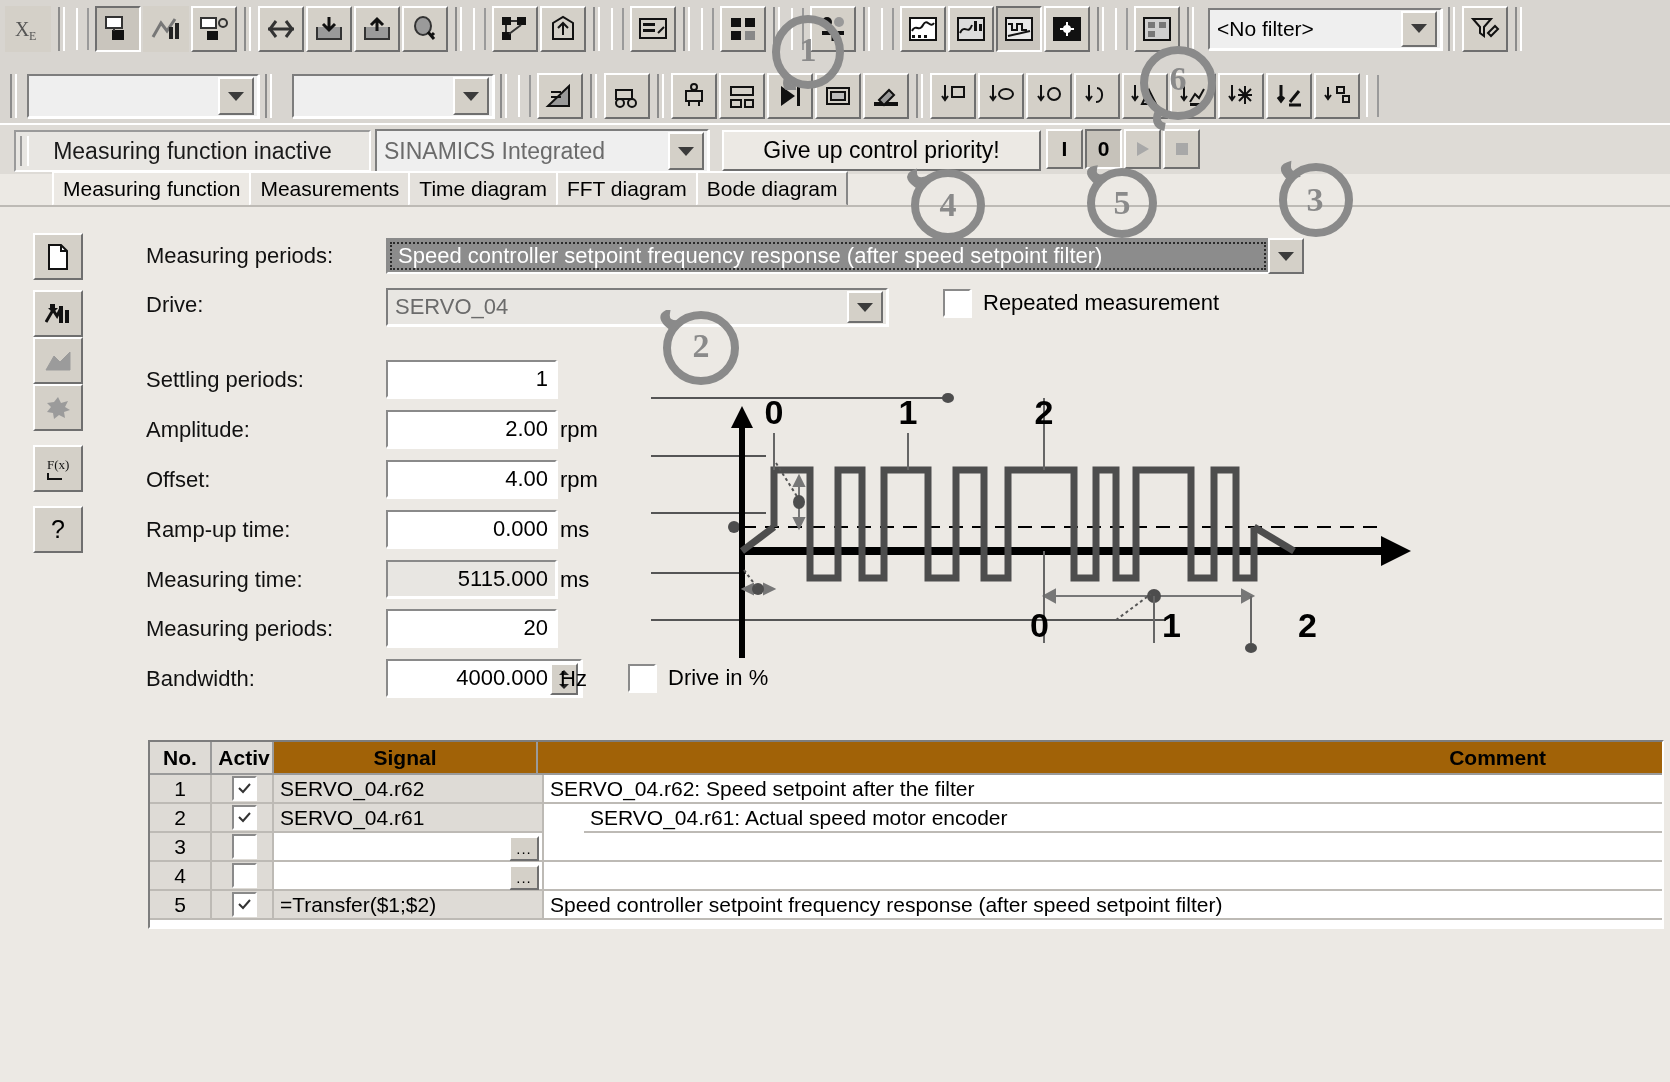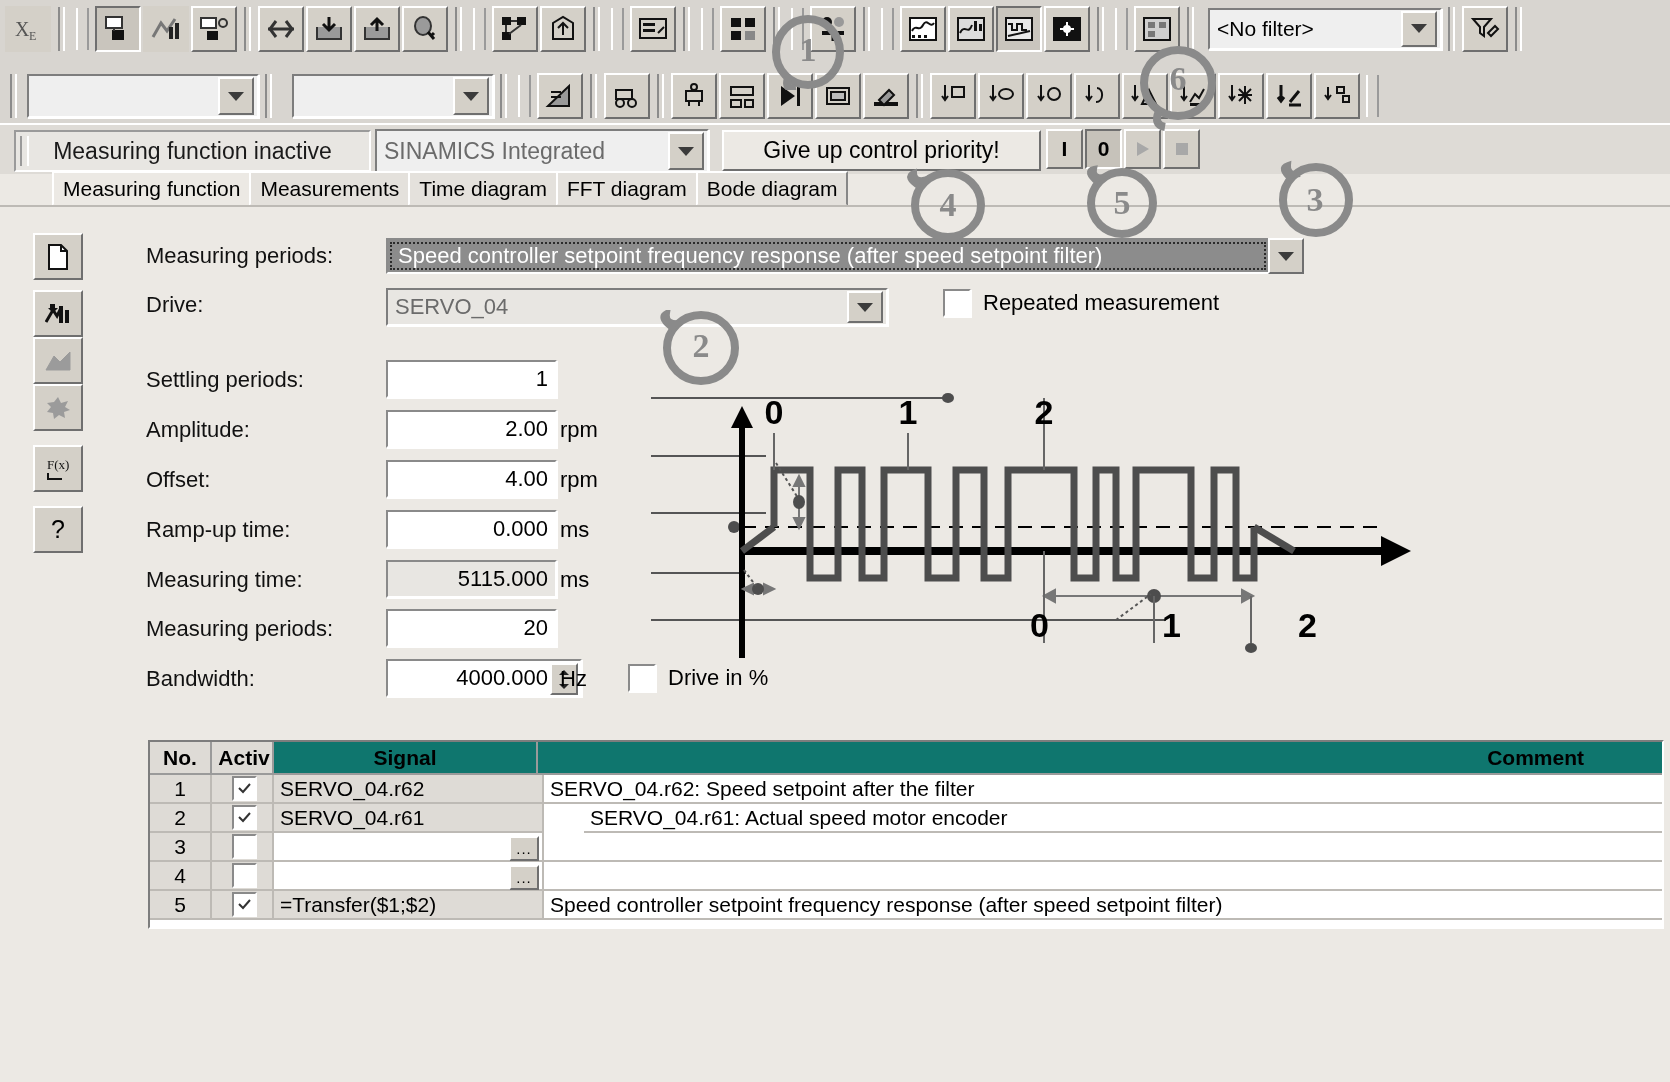--- a/index.html
+++ b/index.html
@@ -100,21 +100,21 @@
      border:2px solid;border-color:#ffffff #6f6f6f #6f6f6f #ffffff;
      display:flex;align-items:center;justify-content:center;}
 
   #drivecombo{position:absolute;left:386px;top:288px;width:498px;height:34px;background:#e8e6e2;}
   #drivecombo .txt{color:#6b6b6b;font-size:22px;}
 
   
   #table{position:absolute;left:148px;top:740px;width:1512px;height:185px;background:#fff;
      border:2px solid;border-color:#7d7d7d #ffffff #ffffff #7d7d7d;}
   .trow{display:flex;height:29px;align-items:stretch;}
-  .th{background:#0f766e;font-weight:bold;display:flex;align-items:center;justify-content:center;
+  .th{background:#a16207;font-weight:bold;display:flex;align-items:center;justify-content:center;
       border-right:2px solid #9a9a9a;border-bottom:2px solid #9a9a9a;font-size:21px;}
   .td{display:flex;align-items:center;border-right:2px solid #bdbab5;border-bottom:2px solid #bdbab5;
       font-size:21px;padding-left:6px;position:relative;}
   .c-no{width:60px;justify-content:center;padding-left:0;background:#dedbd6;}
   .c-act{width:56px;justify-content:center;padding-left:4px;background:#dedbd6;}
   .c-sig{width:262px;}
   .c-com{flex:1;}
   .sig-gray{background:#dedbd6;}
   .sig-white{background:#ffffff;}
   .dots{position:absolute;right:3px;top:3px;width:26px;height:21px;background:#d4d0c8;
@@ -682,21 +682,21 @@
     <div style="position:absolute;left:384px;top:248px;font-size:34px;font-weight:bold;">0</div>
     <div style="position:absolute;left:516px;top:248px;font-size:34px;font-weight:bold;">1</div>
     <div style="position:absolute;left:652px;top:248px;font-size:34px;font-weight:bold;">2</div>
   </div>
 
   <div id="table">
     <div class="trow" style="height:33px;">
       <div class="th c-no">No.</div>
       <div class="th c-act">Activ</div>
       <div class="th c-sig">Signal</div>
-      <div class="th c-com" style="justify-content:flex-end;padding-right:78px;border-right:none;">Comment</div>
+      <div class="th c-com" style="justify-content:flex-end;padding-right:116px;border-right:none;">Comment</div>
     </div>
 
     <div class="trow">
       <div class="td c-no">1</div>
       <div class="td c-act">
         <span class="tbl-cbx">
             <svg width="13" height="11" viewBox="0 0 13 11">
               <path d="M1 5l4 4 7-8" stroke="#333" stroke-width="2" fill="none"></path>
             </svg>
           </span>

